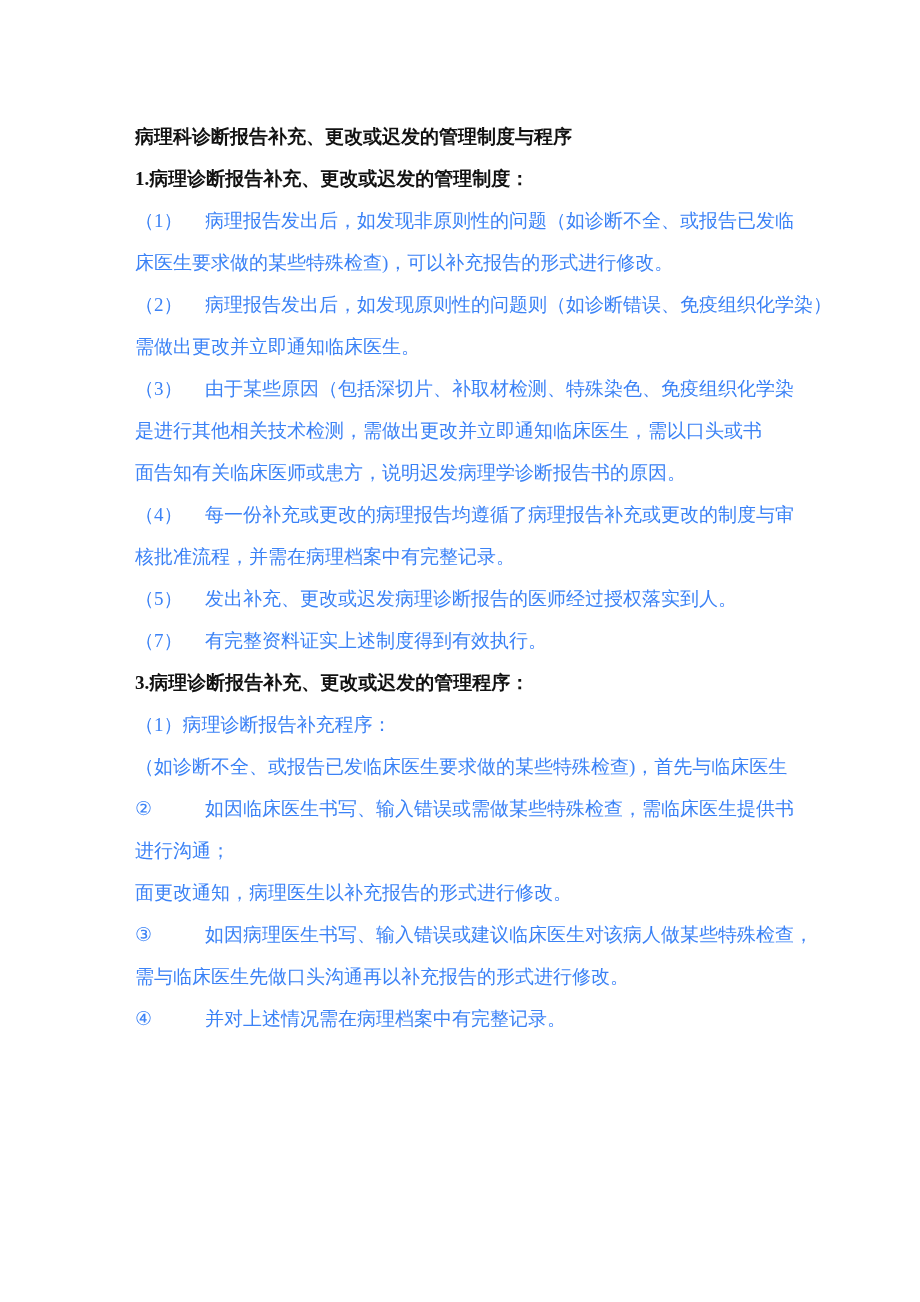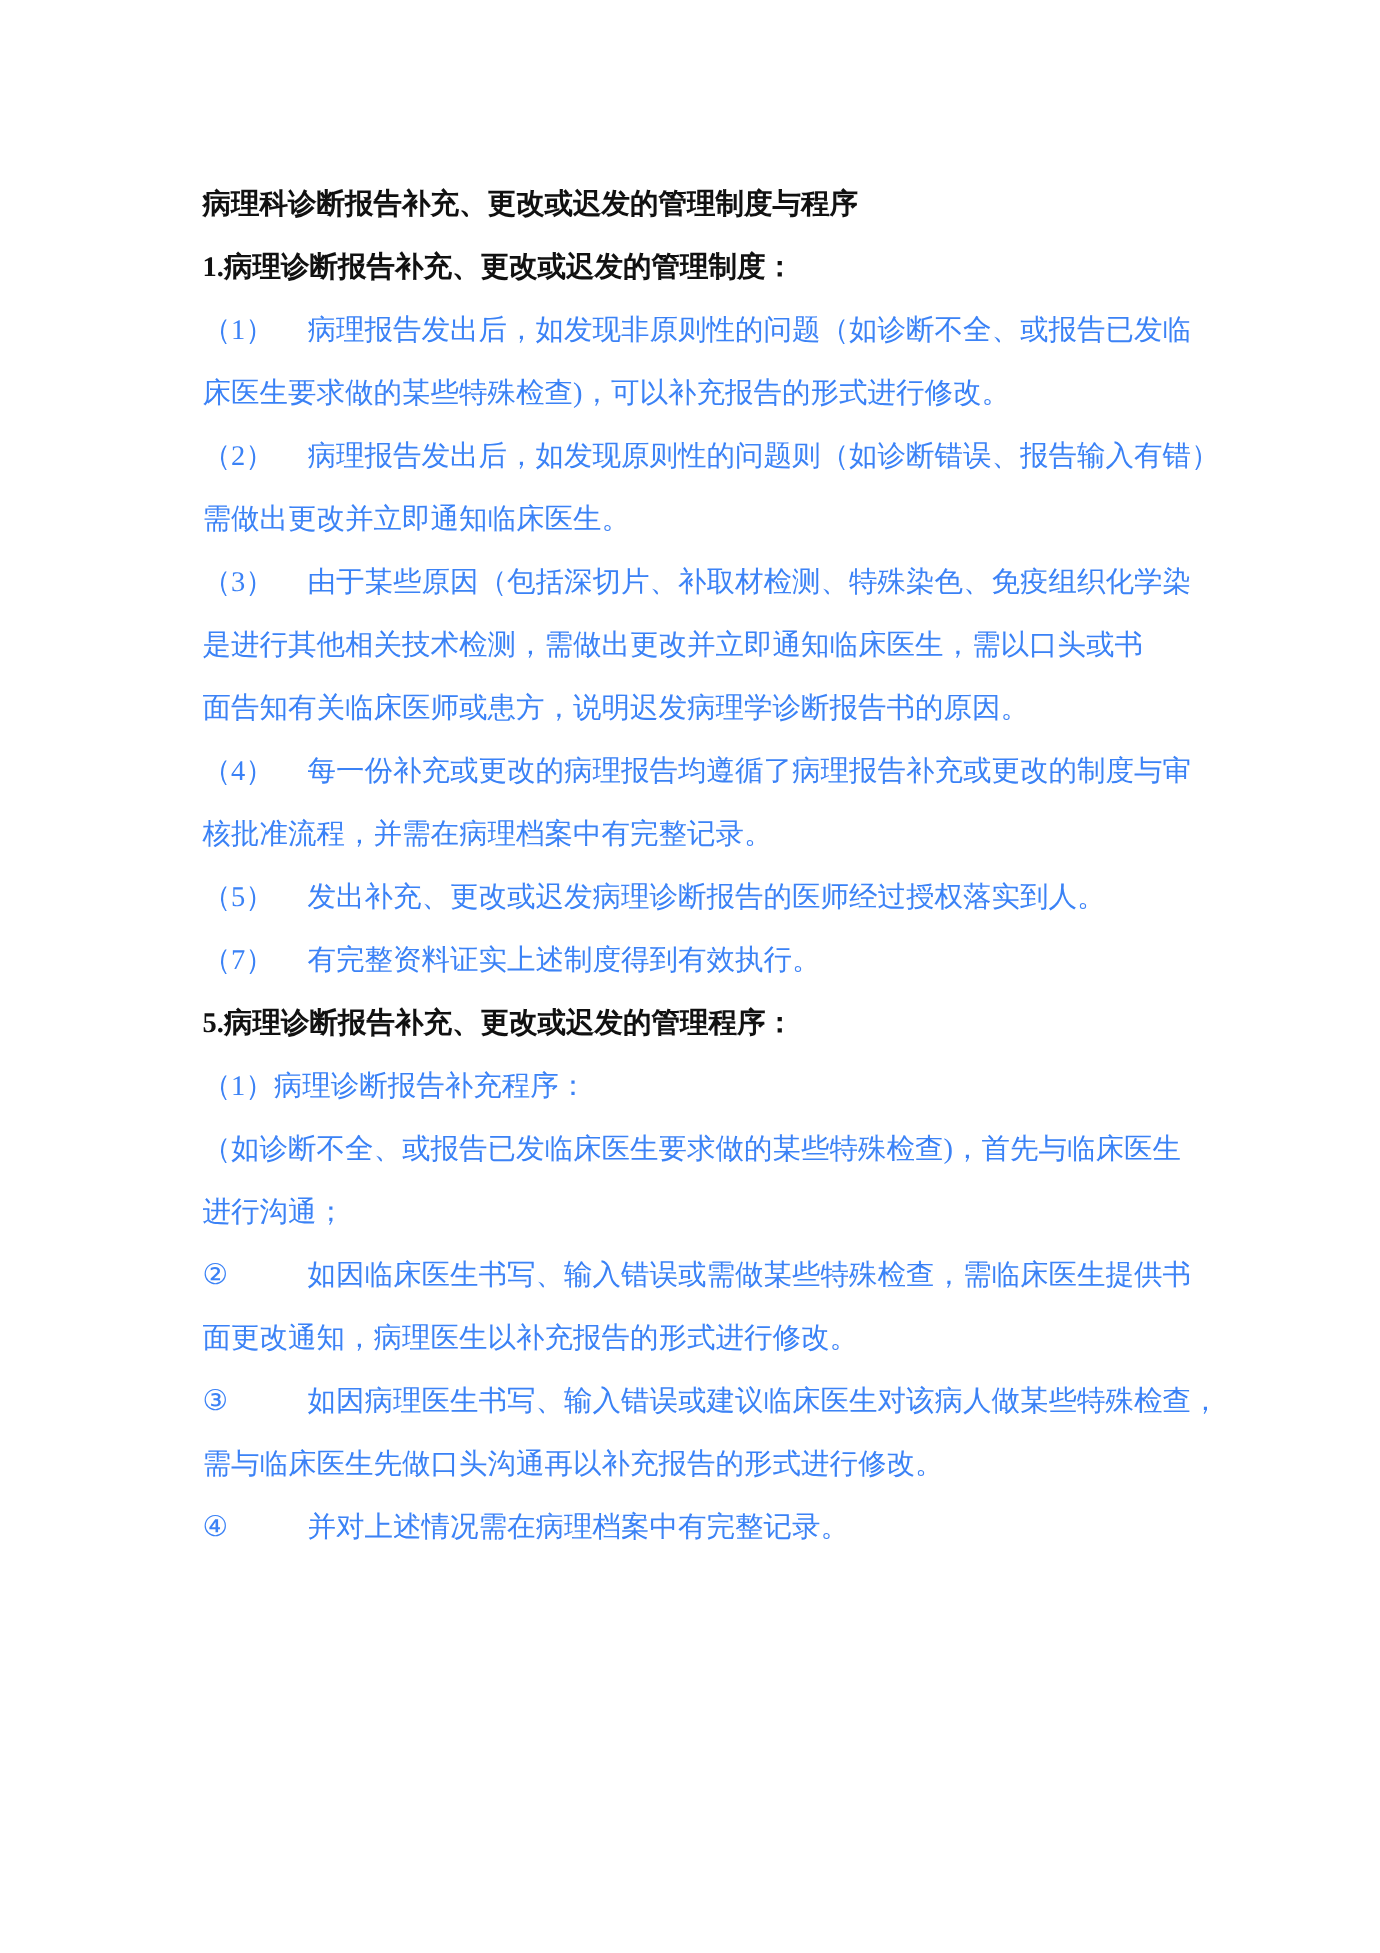--- a/index.html
+++ b/index.html
@@ -40,32 +40,32 @@
 </style>
 </head>
 <body>
 
 <div class="page">
   <div class="doc-lines" id="doc-lines">
       <div class="line title">病理科诊断报告补充、更改或迟发的管理制度与程序</div>
       <div class="line heading">1.病理诊断报告补充、更改或迟发的管理制度：</div>
       <div class="line item"><span class="marker">（1）</span><span>病理报告发出后，如发现非原则性的问题（如诊断不全、或报告已发临</span></div>
       <div class="line plain">床医生要求做的某些特殊检查)，可以补充报告的形式进行修改。</div>
-      <div class="line item"><span class="marker">（2）</span><span>病理报告发出后，如发现原则性的问题则（如诊断错误、报告输入有错）</span></div>
+      <div class="line item"><span class="marker">（2）</span><span>病理报告发出后，如发现原则性的问题则（如诊断错误、免疫组织化学染）</span></div>
       <div class="line plain">需做出更改并立即通知临床医生。</div>
       <div class="line item"><span class="marker">（3）</span><span>由于某些原因（包括深切片、补取材检测、特殊染色、免疫组织化学染</span></div>
       <div class="line plain">是进行其他相关技术检测，需做出更改并立即通知临床医生，需以口头或书</div>
       <div class="line plain">面告知有关临床医师或患方，说明迟发病理学诊断报告书的原因。</div>
       <div class="line item"><span class="marker">（4）</span><span>每一份补充或更改的病理报告均遵循了病理报告补充或更改的制度与审</span></div>
       <div class="line plain">核批准流程，并需在病理档案中有完整记录。</div>
       <div class="line item"><span class="marker">（5）</span><span>发出补充、更改或迟发病理诊断报告的医师经过授权落实到人。</span></div>
       <div class="line item"><span class="marker">（7）</span><span>有完整资料证实上述制度得到有效执行。</span></div>
-      <div class="line heading">5.病理诊断报告补充、更改或迟发的管理程序：</div>
+      <div class="line heading">3.病理诊断报告补充、更改或迟发的管理程序：</div>
       <div class="line plain">（1）病理诊断报告补充程序：</div>
       <div class="line plain">（如诊断不全、或报告已发临床医生要求做的某些特殊检查)，首先与临床医生</div>
+      <div class="line item"><span class="marker">②</span><span>如因临床医生书写、输入错误或需做某些特殊检查，需临床医生提供书</span></div>
       <div class="line plain">进行沟通；</div>
-      <div class="line item"><span class="marker">②</span><span>如因临床医生书写、输入错误或需做某些特殊检查，需临床医生提供书</span></div>
       <div class="line plain">面更改通知，病理医生以补充报告的形式进行修改。</div>
       <div class="line item"><span class="marker">③</span><span>如因病理医生书写、输入错误或建议临床医生对该病人做某些特殊检查，</span></div>
       <div class="line plain">需与临床医生先做口头沟通再以补充报告的形式进行修改。</div>
       <div class="line item"><span class="marker">④</span><span>并对上述情况需在病理档案中有完整记录。</span></div>
     </div>
 </div>
 
 </body></html>

